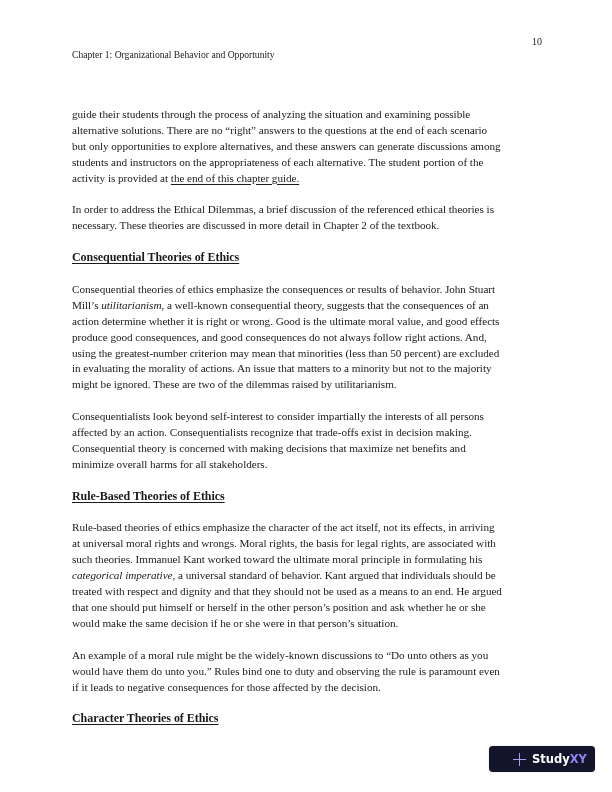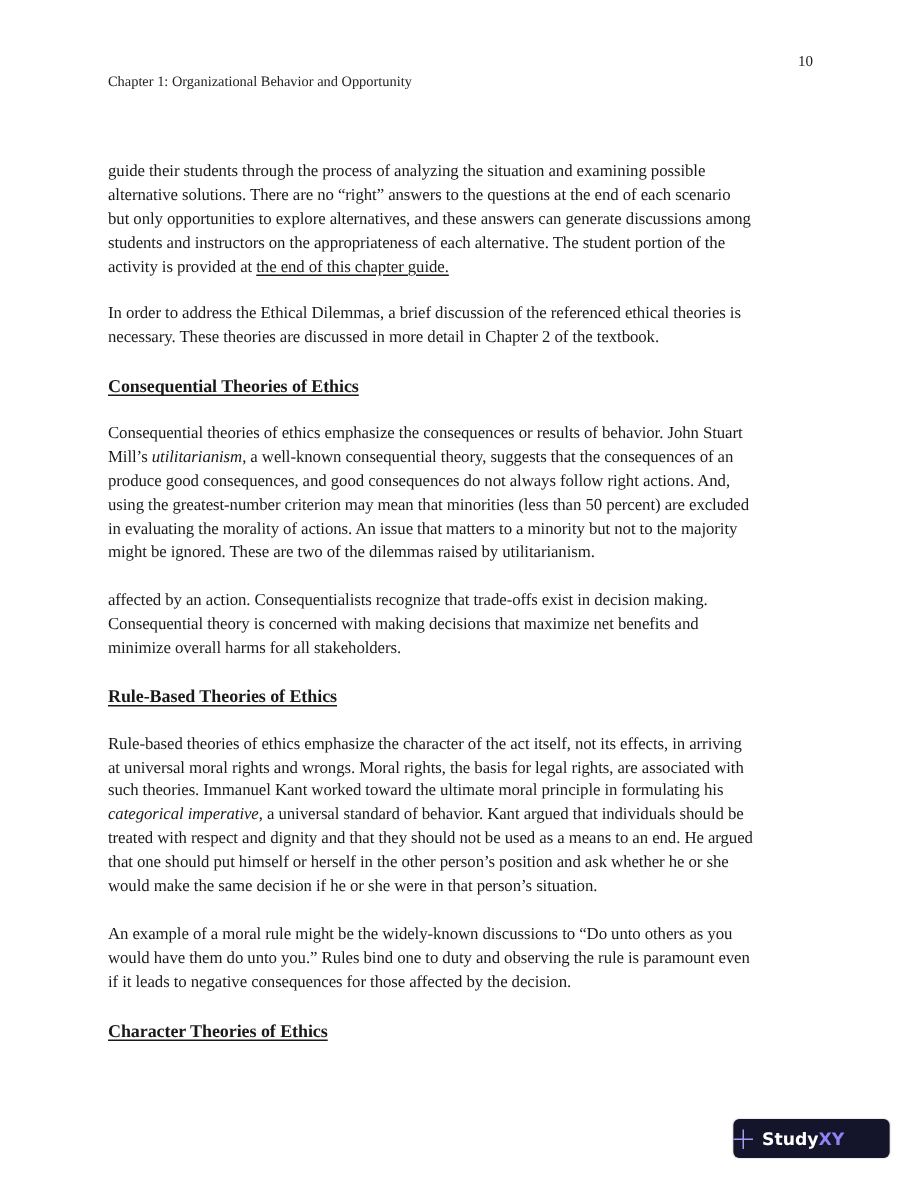--- a/index.html
+++ b/index.html
@@ -58,33 +58,34 @@
       text-decoration: underline;
       text-underline-offset: 1.5px;
       color: #1a1a1a;
     }
     em { font-style: italic; }
 
     .badge {
       position: absolute;
       left: 489px;
       top: 746px;
-      width: 104px;
+      width: 90px;
       height: 26px;
       background: #14142b;
       border-radius: 4px;
       display: flex;
       align-items: center;
-      justify-content: flex-start;
+      justify-content: center;
       gap: 4px;
       font-family: "DejaVu Sans", "Liberation Sans", sans-serif;
       font-weight: bold;
       font-size: 11.5px;
       color: #ffffff;
       box-shadow: 0 0 1px rgba(0,0,0,0.4);
+      padding-left: 16px;
     }
     .badge-plus {
       width: 13px;
       height: 13px;
       position: relative;
       margin-right: 2px;
     }
     .badge-plus::before, .badge-plus::after {
       content: "";
       position: absolute;
@@ -117,27 +118,29 @@
   <p class="para">
     <span class="line">In order to address the Ethical Dilemmas, a brief discussion of the referenced ethical theories is</span>
     <span class="line">necessary. These theories are discussed in more detail in Chapter 2 of the textbook.</span>
   </p>
 
   <p class="heading">Consequential Theories of Ethics</p>
 
   <p class="para">
     <span class="line">Consequential theories of ethics emphasize the consequences or results of behavior. John Stuart</span>
     <span class="line"><span>Mill’s </span><em>utilitarianism</em><span>, a well-known consequential theory, suggests that the consequences of an</span></span>
+    <span class="line">action determine whether it is right or wrong. Good is the ultimate moral value, and good effects</span>
     <span class="line">produce good consequences, and good consequences do not always follow right actions. And,</span>
     <span class="line">using the greatest-number criterion may mean that minorities (less than 50 percent) are excluded</span>
     <span class="line">in evaluating the morality of actions. An issue that matters to a minority but not to the majority</span>
     <span class="line">might be ignored. These are two of the dilemmas raised by utilitarianism.</span>
   </p>
 
   <p class="para">
+    <span class="line">Consequentialists look beyond self-interest to consider impartially the interests of all persons</span>
     <span class="line">affected by an action. Consequentialists recognize that trade-offs exist in decision making.</span>
     <span class="line">Consequential theory is concerned with making decisions that maximize net benefits and</span>
     <span class="line">minimize overall harms for all stakeholders.</span>
   </p>
 
   <p class="heading">Rule-Based Theories of Ethics</p>
 
   <p class="para">
     <span class="line">Rule-based theories of ethics emphasize the character of the act itself, not its effects, in arriving</span>
     <span class="line">at universal moral rights and wrongs. Moral rights, the basis for legal rights, are associated with</span>

